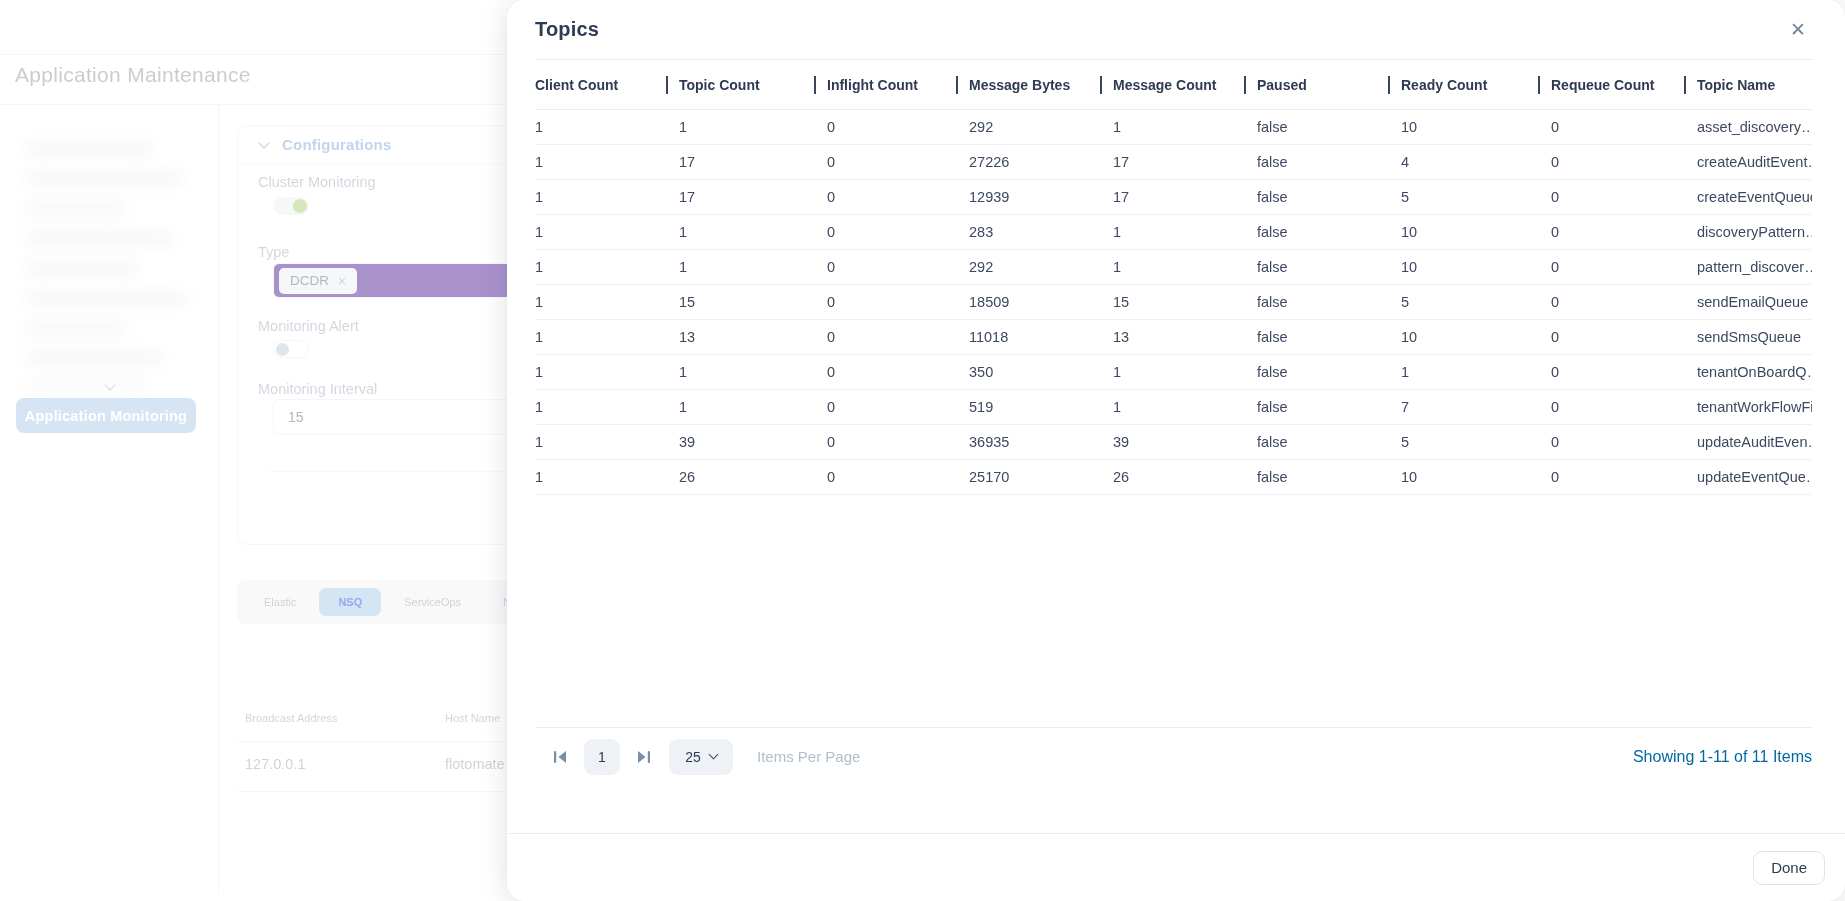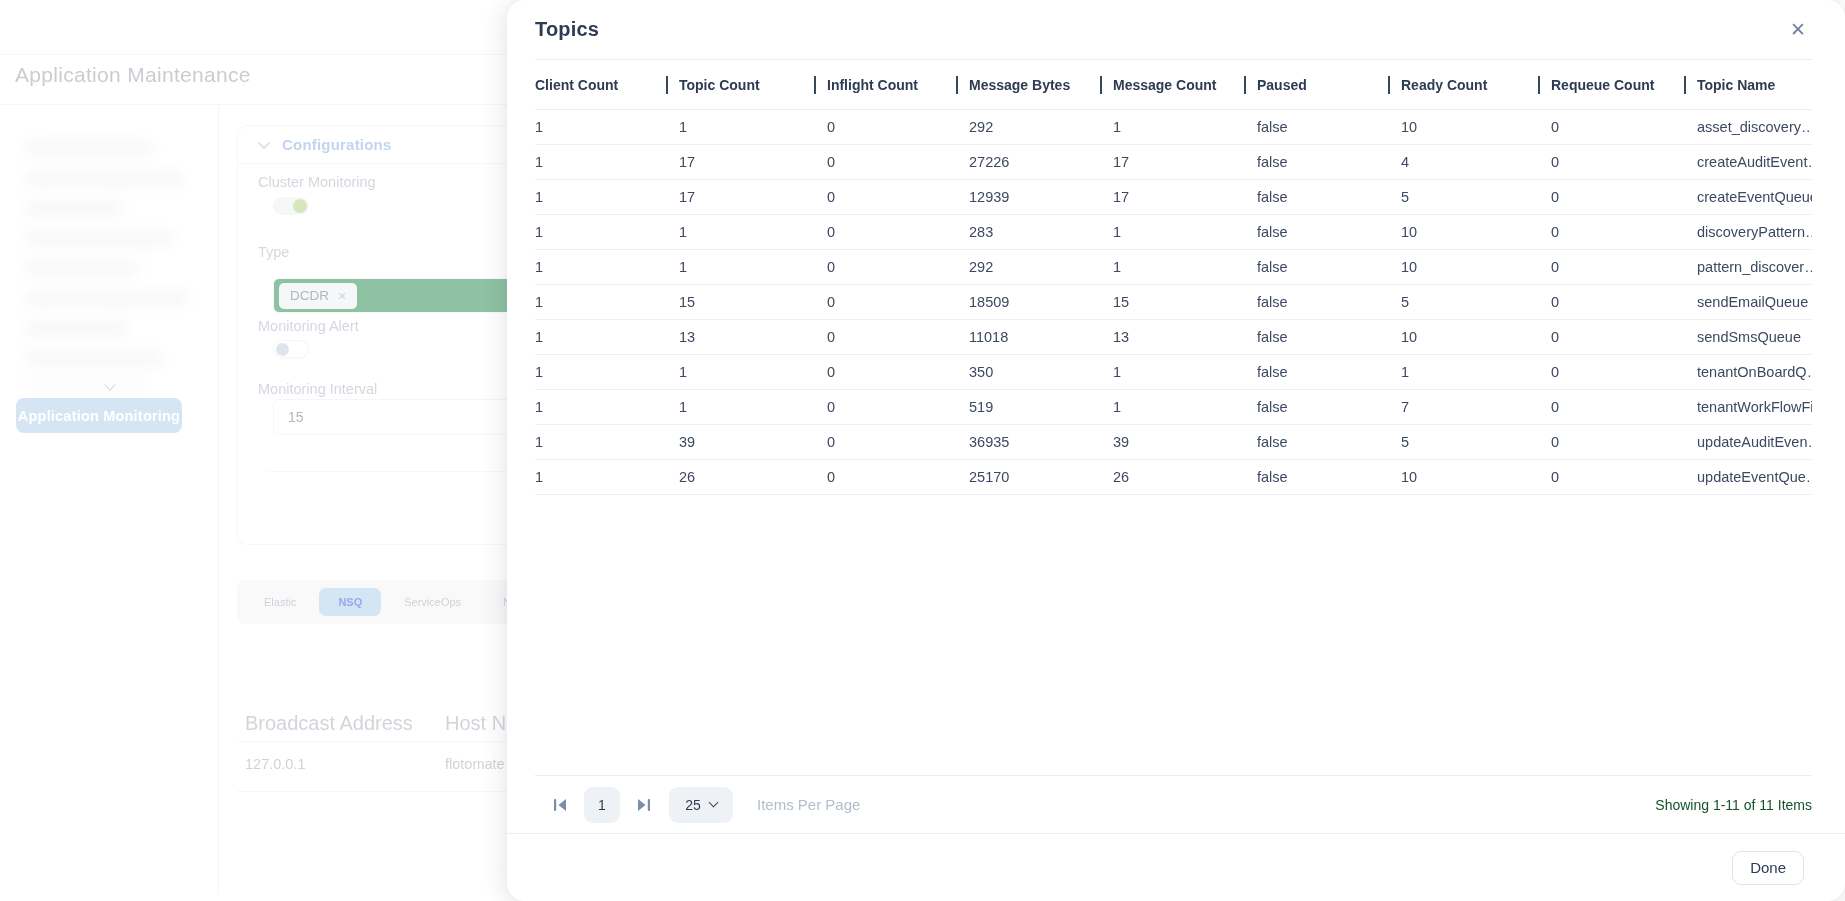--- a/index.html
+++ b/index.html
@@ -35,55 +35,55 @@
 
   .skeleton { position: absolute; left: 14px; top: 126px; width: 196px; height: 262px; filter: blur(7px); opacity: .65; overflow: hidden; }
   .sk { height: 15px; background: #e4e5e8; border-radius: 7px; margin: 15px 10px; }
   .sk:nth-child(1){width:130px} .sk:nth-child(2){width:160px} .sk:nth-child(3){width:100px}
   .sk:nth-child(4){width:150px} .sk:nth-child(5){width:115px} .sk:nth-child(6){width:165px}
   .sk:nth-child(7){width:105px} .sk:nth-child(8){width:140px} .sk:nth-child(9){width:125px}
   .mini-chev { position: absolute; left: 106px; top: 381px; width: 8px; height: 8px;
     border-right: 1.6px solid #aab3bf; border-bottom: 1.6px solid #aab3bf; transform: rotate(45deg); }
 
   .app-mon-btn {
-    position: absolute; left: 16px; top: 398px; width: 166px; height: 35px;
+    position: absolute; left: 16px; top: 398px; width: 180px; height: 35px;
     background: #a9c8e8; border-radius: 8px; color: #fff; font-size: 14.5px; font-weight: 700;
     display: flex; align-items: center; justify-content: center; letter-spacing: .2px; cursor: pointer;
   }
 
   .config-card {
     position: absolute; left: 237px; top: 125px; width: 406px; height: 420px;
     background: #fff; border: 1px solid #eceef1; border-radius: 10px 0 0 10px; border-right: none;
   }
   .config-head { height: 38px; display: flex; align-items: center; padding-left: 22px; gap: 14px; border-bottom: 1px solid #eef0f3; }
   .chev { width: 8px; height: 8px; border-right: 1.7px solid #8a97a8; border-bottom: 1.7px solid #8a97a8; transform: rotate(45deg); margin-top: -4px; cursor: pointer; }
   .config-title { color: #7fa7d9; font-size: 15px; font-weight: 700; letter-spacing: .2px; }
   .cfg-lbl { position: absolute; left: 20px; color: #a3adbb; font-size: 14.5px; }
   .lbl-cluster { top: 48px; } .lbl-type { top: 118px; } .lbl-alert { top: 192px; } .lbl-interval { top: 255px; }
   .toggle { position: absolute; left: 35px; width: 36px; height: 18px; border-radius: 9px; cursor: pointer; }
   .toggle-on { top: 71px; background: #eceff1; }
   .toggle-on .knob { position: absolute; right: 2px; top: 2px; width: 14px; height: 14px; border-radius: 50%; background: #a9ce73; }
   .toggle-off { top: 214px; background: #fff; border: 1px solid #e8ecf0; box-shadow: 0 1px 2px rgba(0,0,0,.04); }
   .toggle-off .knob { position: absolute; left: 2px; top: 1.5px; width: 13px; height: 13px; border-radius: 50%; background: #bcc8d8; }
-  .type-field { position: absolute; left: 35px; top: 152px; width: 345px; height: 35px;
-    border: 1px solid #f0f2f5; border-radius: 6px; background: #15803d; display: flex; align-items: center; padding-left: 5px; }
+  .type-field { position: absolute; left: 35px; top: 137px; width: 345px; height: 35px;
+    border: 1px solid #f0f2f5; border-radius: 6px; background: #4c1d95; display: flex; align-items: center; padding-left: 5px; }
   .chip { background: #ebeff3; border-radius: 5px; padding: 5px 11px; font-size: 13.5px; color: #5c6879;
     display: flex; align-items: center; gap: 9px; }
   .chip-x { color: #9aa5b4; font-size: 14px; cursor: pointer; }
   .interval-input { position: absolute; left: 35px; top: 273px; width: 345px; height: 36px;
     border: 1px solid #e8ebf0; border-radius: 6px; font-size: 14px; color: #5c6879;
     display: flex; align-items: center; padding-left: 14px; background: #fff; }
   .cfg-div { position: absolute; left: 30px; right: 0; top: 345px; height: 1px; background: #eef0f3; }
 
   .tabbar { position: absolute; left: 237px; top: 580px; width: 406px; height: 44px;
     background: #f2f3f5; border-radius: 8px 0 0 8px; display: flex; align-items: center; padding: 0 8px; gap: 4px; }
   .tab { padding: 8px 19px; font-size: 11px; color: #98a2ae; border-radius: 7px; cursor: pointer; white-space: nowrap; }
   .tab.active { background: #a6c9e9; color: #1d4ed8; font-weight: 700; }
 
-  .bt-h { position: absolute; top: 712px; font-size: 20px; color: #a0a8b4; }
+  .bt-h { position: absolute; top: 712px; font-size: 11px; color: #a0a8b4; }
   .bt-c { position: absolute; top: 756px; font-size: 14.5px; color: #9aa3af; }
   .bt-col1 { left: 245px; } .bt-col2 { left: 445px; }
   .bt-div1 { position: absolute; left: 237px; top: 741px; width: 406px; height: 1px; background: #eceef1; }
   .bt-div2 { position: absolute; left: 237px; top: 791px; width: 406px; height: 1px; background: #eceef1; }
 
   .overlay { position: absolute; inset: 0; background: rgba(255,255,255,.52); }
 
   
   .modal {
     position: absolute; top: 0; right: 0; width: 1338px; height: 901px;
@@ -116,24 +116,24 @@
     display: flex; align-items: center; }
   .pg-first { margin-left: 18px; cursor: pointer; display: flex; }
   .pg-last { cursor: pointer; display: flex; }
   .pg-box { width: 36px; height: 36px; margin: 0 16px; background: #eef1f5; border-radius: 9px;
     display: flex; align-items: center; justify-content: center; font-size: 14px; color: #2e3b53; cursor: pointer; }
   .size-box { width: 64px; height: 36px; margin-left: 18px; background: #eef1f5; border-radius: 9px;
     display: flex; align-items: center; justify-content: center; gap: 9px; font-size: 14px; color: #2e3b53; cursor: pointer; }
   .caret { width: 7px; height: 7px; border-right: 1.8px solid #3c4a63; border-bottom: 1.8px solid #3c4a63;
     transform: rotate(45deg); margin-top: -4px; }
   .ipp { margin-left: 24px; font-size: 15px; color: #b3bdca; }
-  .showing { margin-left: auto; font-size: 14px; color: #14532d; }
+  .showing { margin-left: auto; font-size: 16px; color: #0369a1; }
 
   .m-foot { height: 68px; flex: 0 0 auto; border-top: 1px solid #e9ecf0;
-    display: flex; align-items: center; justify-content: flex-end; padding-right: 41px; }
+    display: flex; align-items: center; justify-content: flex-end; padding-right: 20px; margin-top: 48px; }
   .done-btn { height: 34px; padding: 0 17px; border: 1.5px solid #dee3ea; border-radius: 9px;
     background: #fff; font-size: 15px; color: #2e3b53; display: flex; align-items: center; cursor: pointer; }
 </style>
 </head>
 <body>
 
 <div class="bg">
 
   <div class="hdr-div1"></div>
   <div class="page-title">Application Maintenance</div>

